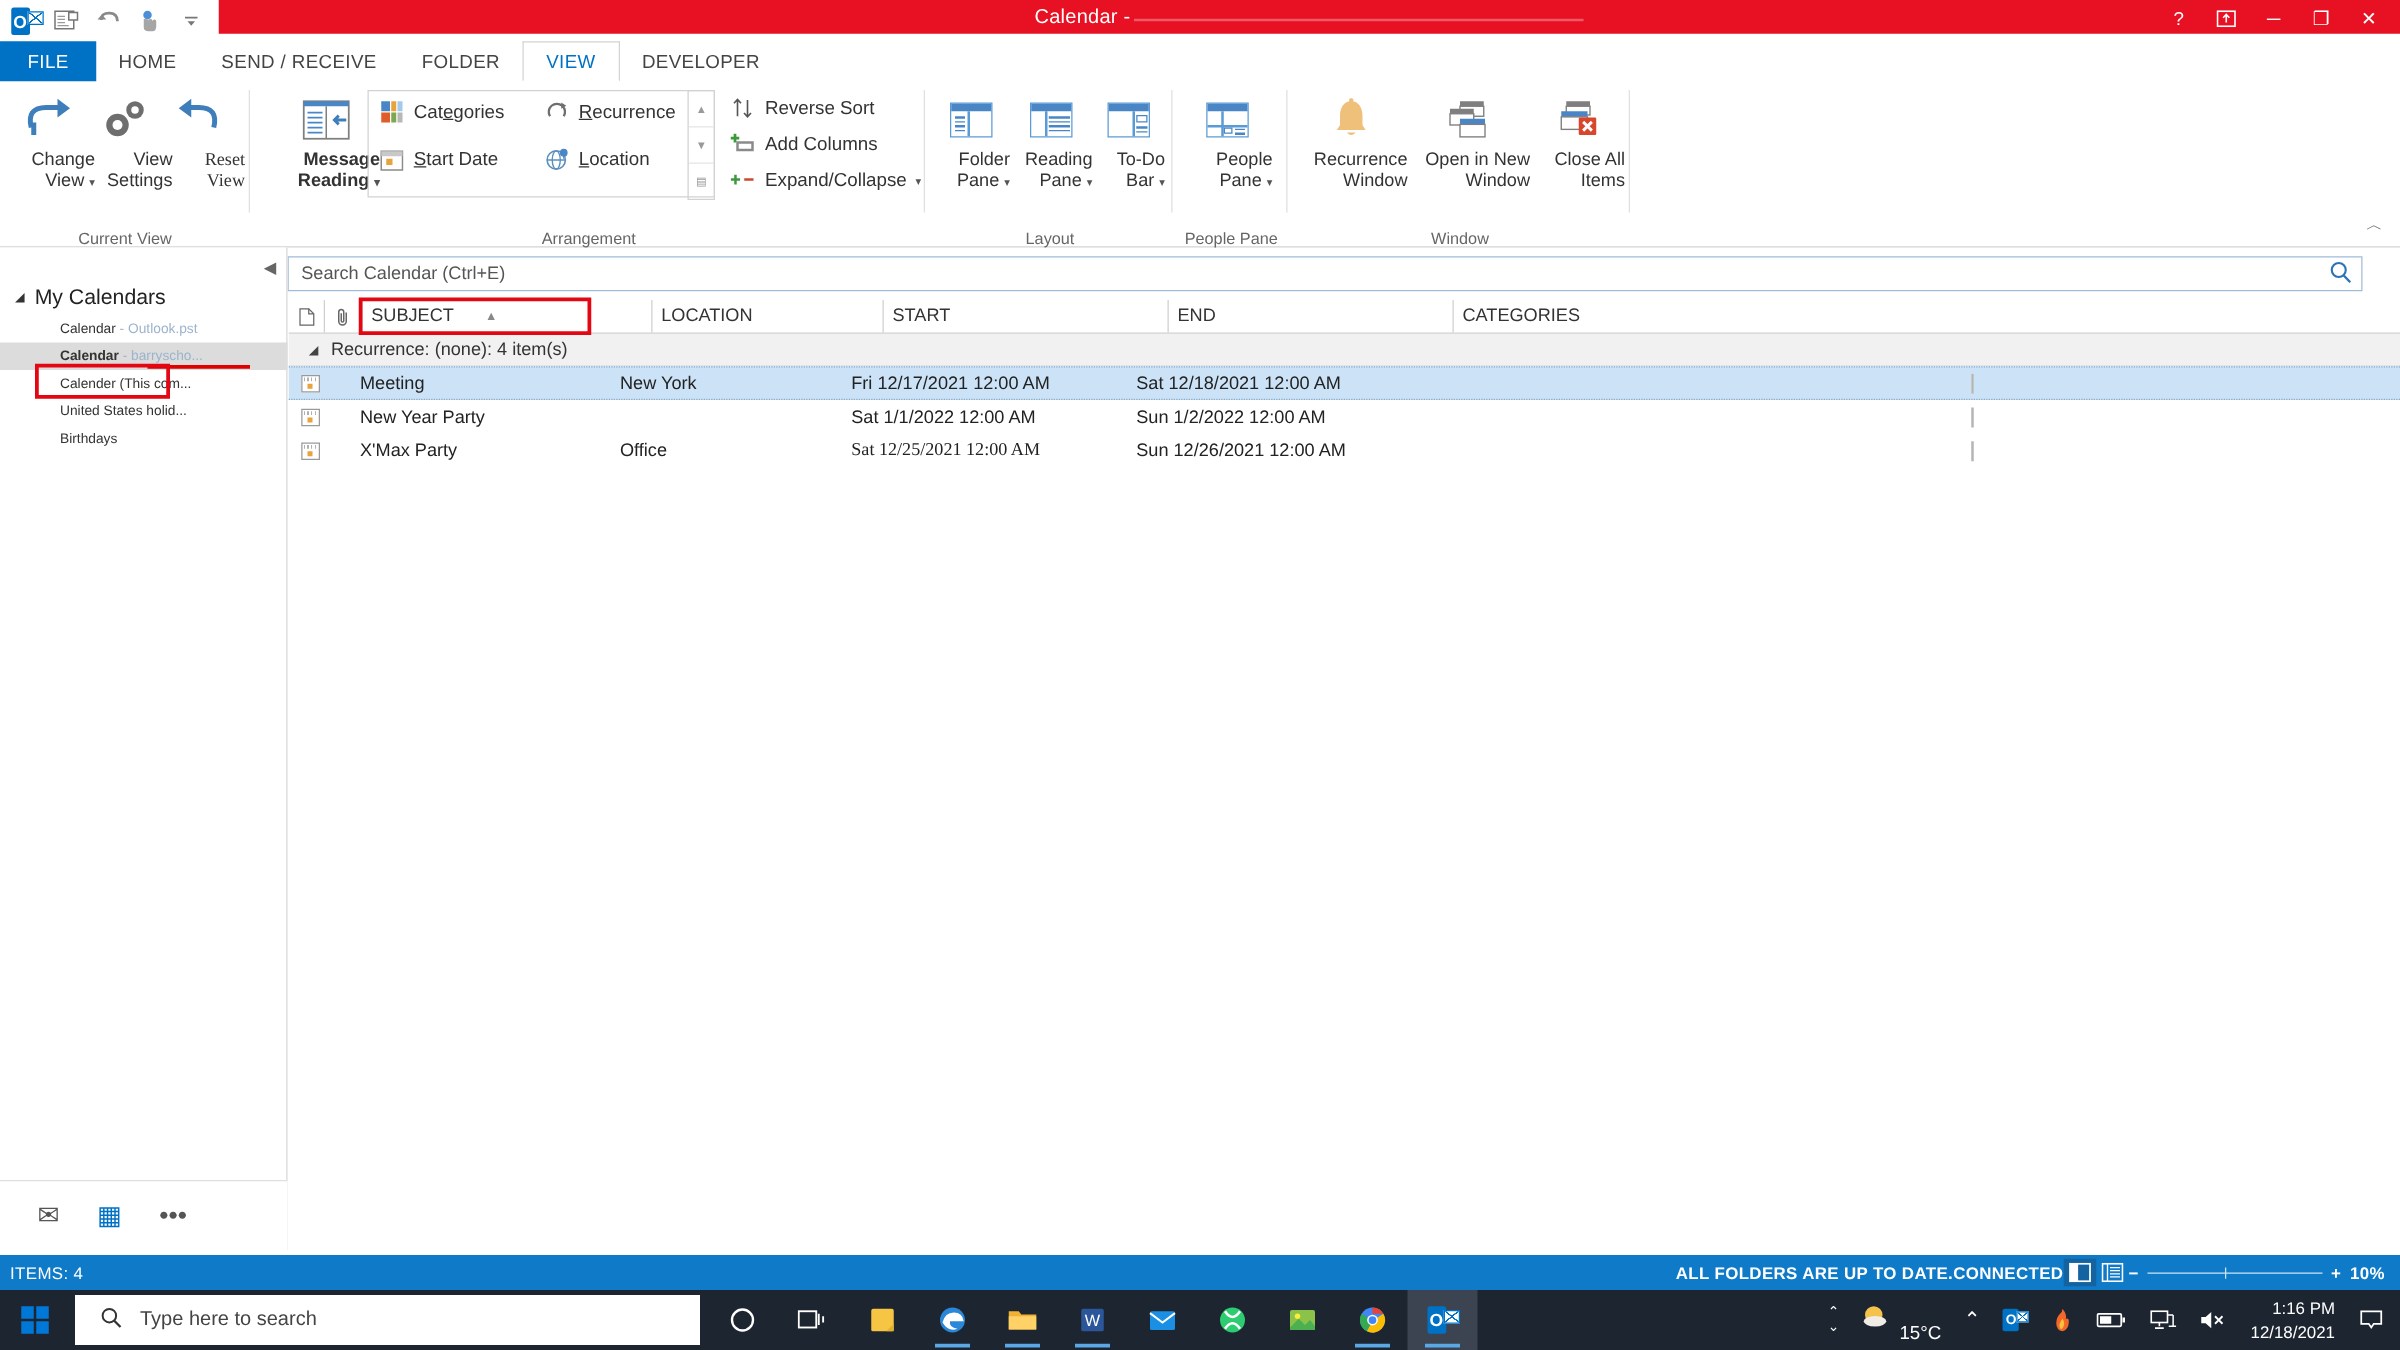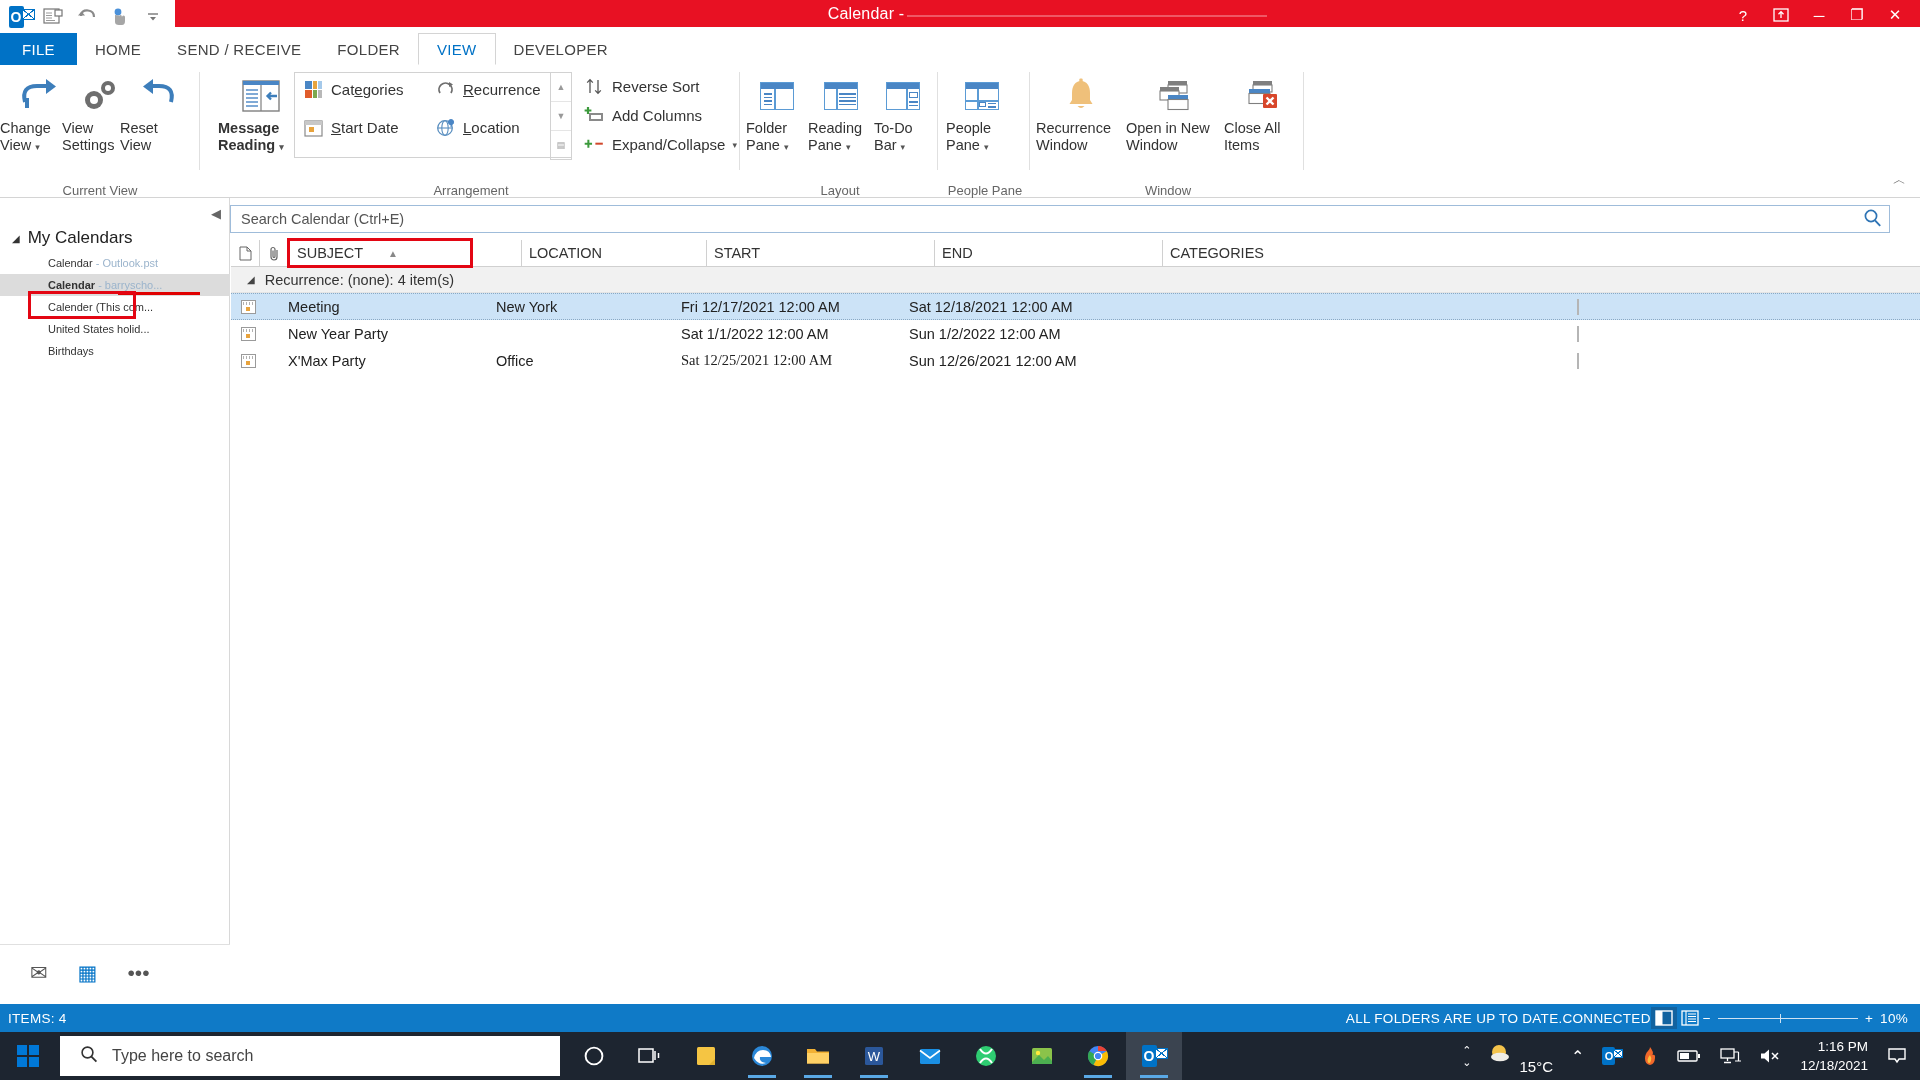--- a/index.html
+++ b/index.html
@@ -83,21 +83,21 @@
     position: absolute; left: 0; top: 66px; width: 1920px; height: 132px;
     background: #fff; border-bottom: 1px solid #d4d4d4;
   }
   .rgroup { position: absolute; top: 0; height: 110px; }
   .rgroup .gsep { position: absolute; right: 0; top: 6px; width: 1px; height: 98px; background: #e0e0e0; }
   .glabel {
     position: absolute; bottom: -22px; left: 0; width: 100%;
     text-align: center; font-size: 13px; color: #666;
   }
   .bigbtn {
-    position: absolute; top: 6px; width: 76px; text-align: left;
+    position: absolute; top: 6px; width: 76px; text-align: right;
     font-size: 14.5px; color: #333; line-height: 17px;
   }
   .bigbtn .ico { height: 48px; display: flex; align-items: center; justify-content: center; }
   .smallrow { position: absolute; font-size: 15px; color: #333; display: flex; align-items: center; gap: 7px; }
   .smallrow .sico { width: 21px; height: 21px; display: flex; align-items: center; justify-content: center; }
   .u { text-decoration: underline; }
   .caret { font-size: 9px; color: #555; }
 
   .pane-ico { width: 34px; height: 28px; border: 1.5px solid #5B9BD5; background: #fff; position: relative; }
   .pane-ico .top { position: absolute; left: 0; top: 0; width: 100%; height: 6px; background: #4A86C5; }
@@ -186,21 +186,21 @@
     width: 12px; height: 12px; border: 1px solid #b5b5b5; background: #fff;
   }
 
   
   #statusbar {
     position: absolute; left: 0; bottom: 48px; width: 1920px; height: 28px;
     background: #0F7AC7; color: #fff; display: flex; align-items: center;
     font-size: 13.5px; letter-spacing: .3px;
   }
   #statusbar .left { padding-left: 8px; }
-  #statusbar .right { margin-left: auto; display: flex; align-items: center; gap: 0; padding-right: 12px; }
+  #statusbar .right { margin-left: auto; display: flex; align-items: center; gap: 0; padding-right: 12px; font-weight: bold; }
   .viewbtn { width: 26px; height: 22px; display: flex; align-items: center; justify-content: center; }
   .viewbtn.on { background: #1263A0; }
   #zoomslider { display: flex; align-items: center; gap: 7px; }
   #zoomslider .track { width: 140px; height: 1px; background: #cfe3f3; position: relative; }
   #zoomslider .track .mid { position: absolute; left: 62px; top: -4px; width: 1px; height: 9px; background: #cfe3f3; }
 
   
   #taskbar {
     position: absolute; left: 0; bottom: 0; width: 1920px; height: 48px;
     background: #1D2530; display: flex; align-items: center;
@@ -320,21 +320,21 @@
             <circle cx="15" cy="24" r="9"></circle>
               <circle cx="15" cy="24" r="4" fill="#fff"></circle>
             <circle cx="29" cy="12" r="7"></circle>
               <circle cx="29" cy="12" r="3" fill="#fff"></circle>
           </g>
         </svg>
       </div>
       <div>View</div>
       <div>Settings</div>
     </div>
-    <div class="bigbtn" style="left:120px;">
+    <div class="bigbtn" style="left:120px;font-family:Liberation Serif, serif;">
       <div class="ico">
         <svg width="42" height="40" viewBox="0 0 42 40">
           <path d="M34 26 Q38 10 22 10 L12 10" stroke="#3D7EBB" stroke-width="4" fill="none"></path>
           <path d="M16 3 L6 10.5 L16 18 Z" fill="#3D7EBB"></path>
         </svg>
       </div>
       <div>Reset</div>
       <div>View</div>
     </div>
     <div class="glabel" style="width:200px;">Current View</div>

